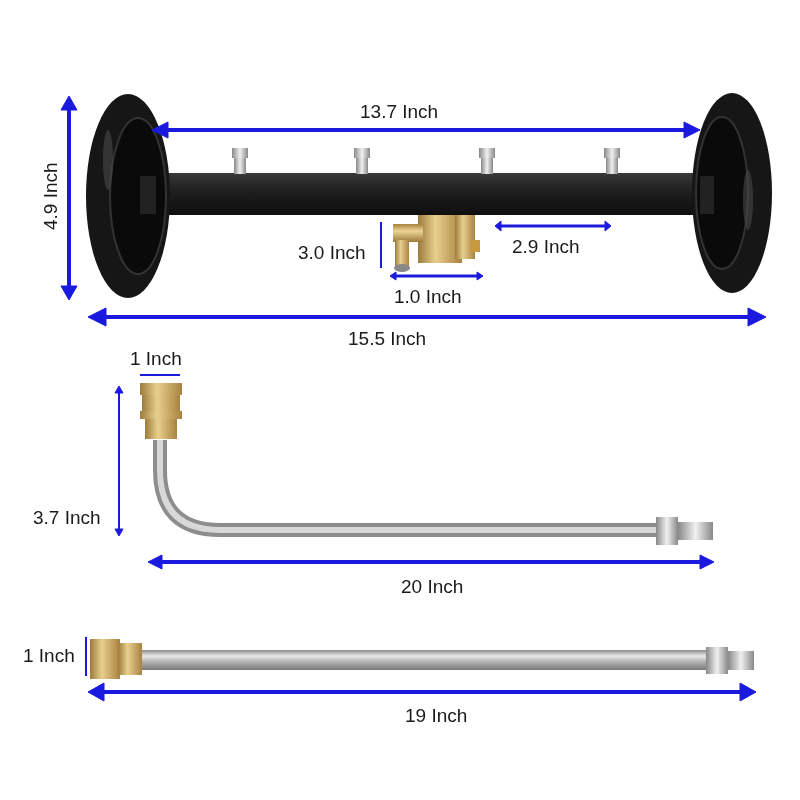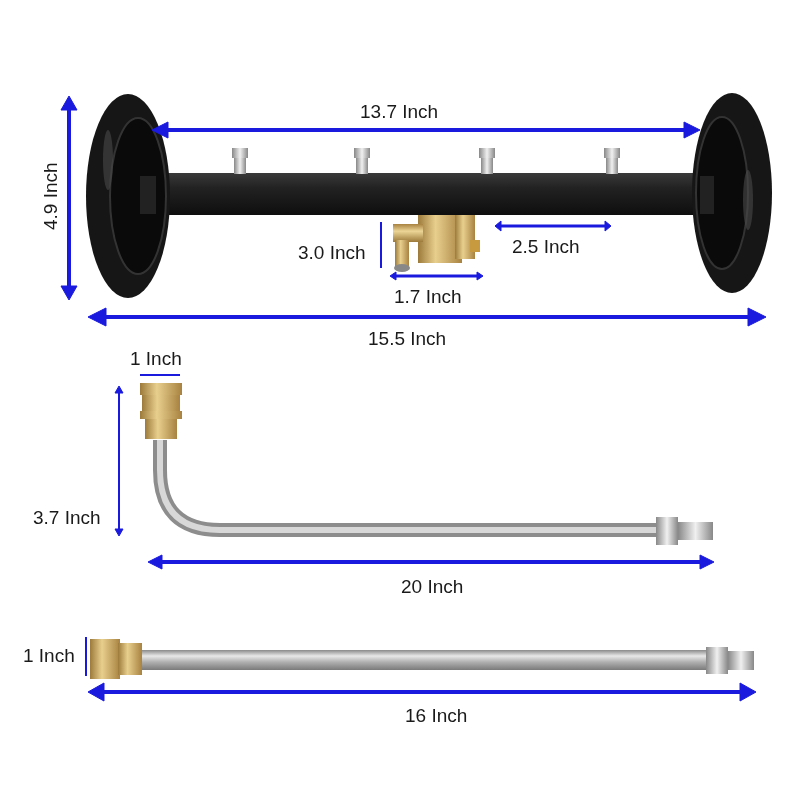--- a/index.html
+++ b/index.html
@@ -148,24 +148,24 @@
 
     <line x1="100" y1="692" x2="744" y2="692" stroke-width="4"></line>
     <polygon points="88,692 104,683 104,701"></polygon>
     <polygon points="756,692 740,683 740,701"></polygon>
   </g>
 </svg>
 
 <span class="label" style="left:360px;top:102px;">13.7 Inch</span>
 <span class="label vert" style="left:41px;top:230px;">4.9 Inch</span>
 <span class="label" style="left:298px;top:243px;">3.0 Inch</span>
-<span class="label" style="left:512px;top:237px;">2.5 Inch</span>
-<span class="label" style="left:394px;top:287px;">1.7 Inch</span>
-<span class="label" style="left:368px;top:329px;text-align:center;">15.5 Inch</span>
+<span class="label" style="left:512px;top:237px;">2.9 Inch</span>
+<span class="label" style="left:394px;top:287px;">1.0 Inch</span>
+<span class="label" style="left:348px;top:329px;text-align:center;">15.5 Inch</span>
 
 <span class="label" style="left:130px;top:349px;">1 Inch</span>
 <span class="label" style="left:33px;top:476px;margin-top:32px;">3.7 Inch</span>
 <span class="label" style="left:401px;top:577px;">20 Inch</span>
 
 <span class="label" style="left:23px;top:646px;">1 Inch</span>
-<span class="label" style="left:405px;top:706px;">16 Inch</span>
+<span class="label" style="left:405px;top:706px;">19 Inch</span>
 
 </div>
 
 </body></html>

